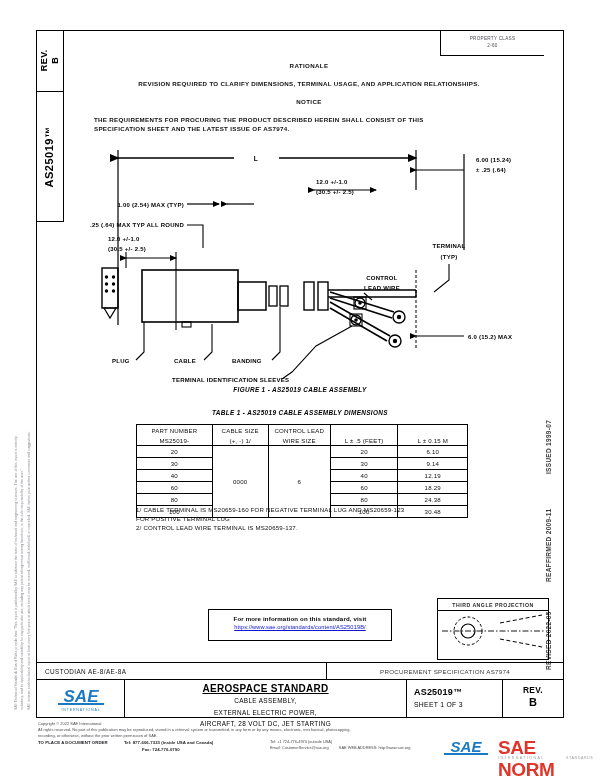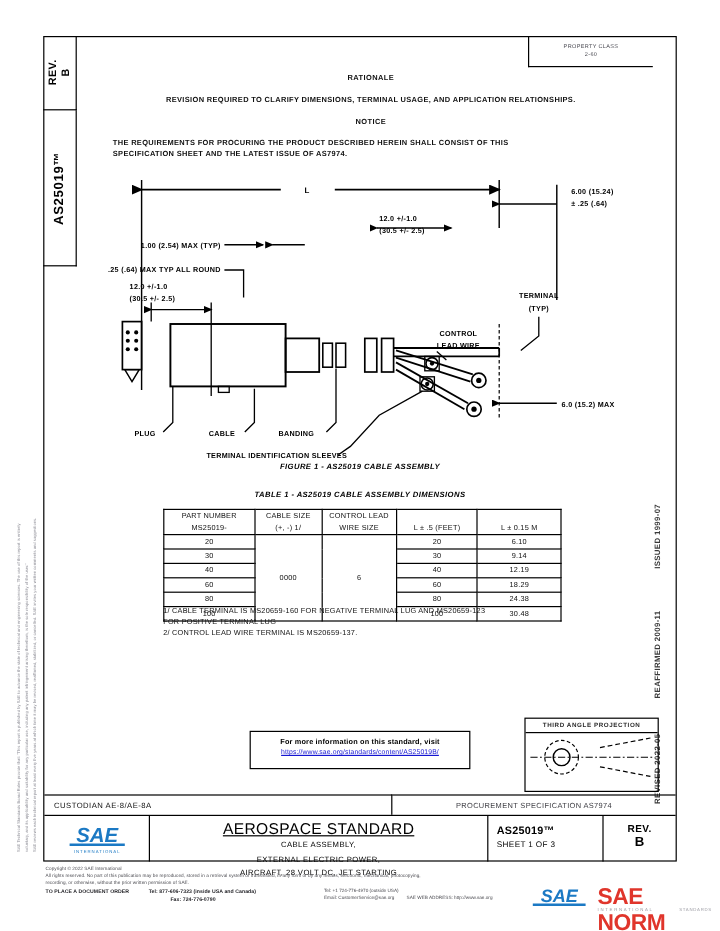--- a/index.html
+++ b/index.html
@@ -90,21 +90,21 @@
   .proc{position:absolute;left:327px;top:662px;width:236px;height:17px;
         border-top:1.4px solid #000;box-sizing:border-box;
         display:flex;align-items:center;justify-content:center;
         font-size:6.2px;letter-spacing:.3px;color:#3c3c42;}
   .tb{position:absolute;left:37px;top:679px;width:526px;height:39px;
       border-top:1.4px solid #000;box-sizing:border-box;display:flex;}
   .tb .logo{width:88px;border-right:1.4px solid #000;box-sizing:border-box;
             display:flex;align-items:center;justify-content:center;}
   .tb .mid{flex:1;border-right:1.4px solid #000;box-sizing:border-box;
            text-align:center;padding-top:3px;}
-  .tb .mid .as{font-size:13px;font-weight:normal;letter-spacing:.3px;
+  .tb .mid .as{font-size:10px;font-weight:bold;letter-spacing:.3px;
                text-decoration:underline;}
   .tb .mid .sub{font-size:6.4px;letter-spacing:.35px;line-height:1.5;margin-top:2px;}
   .tb .num{width:96px;border-right:1.4px solid #000;box-sizing:border-box;
            padding:7px 0 0 7px;}
   .tb .num .n1{font-size:9px;font-weight:bold;letter-spacing:.2px;}
   .tb .num .n2{font-size:6.8px;letter-spacing:.3px;margin-top:4px;}
   .tb .rev{width:60px;box-sizing:border-box;text-align:center;padding-top:5px;}
   .tb .rev .r1{font-size:8.4px;font-weight:bold;letter-spacing:.3px;}
   .tb .rev .r2{font-size:11px;font-weight:bold;margin-top:1px;}
 

